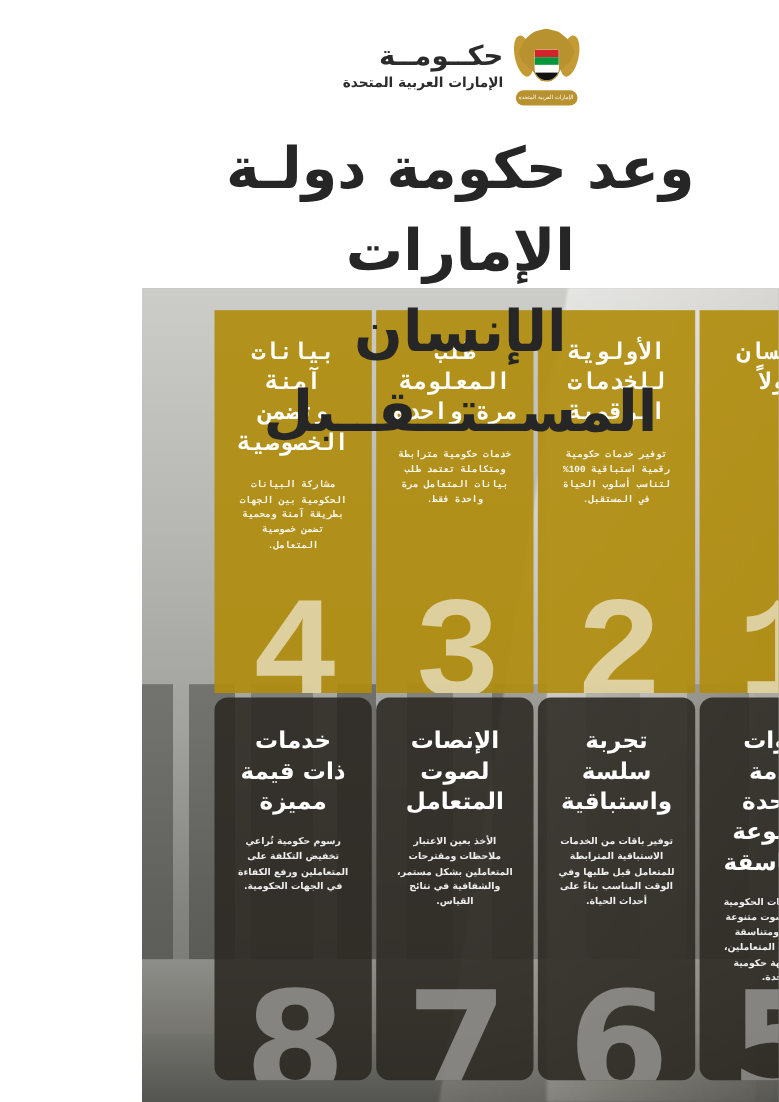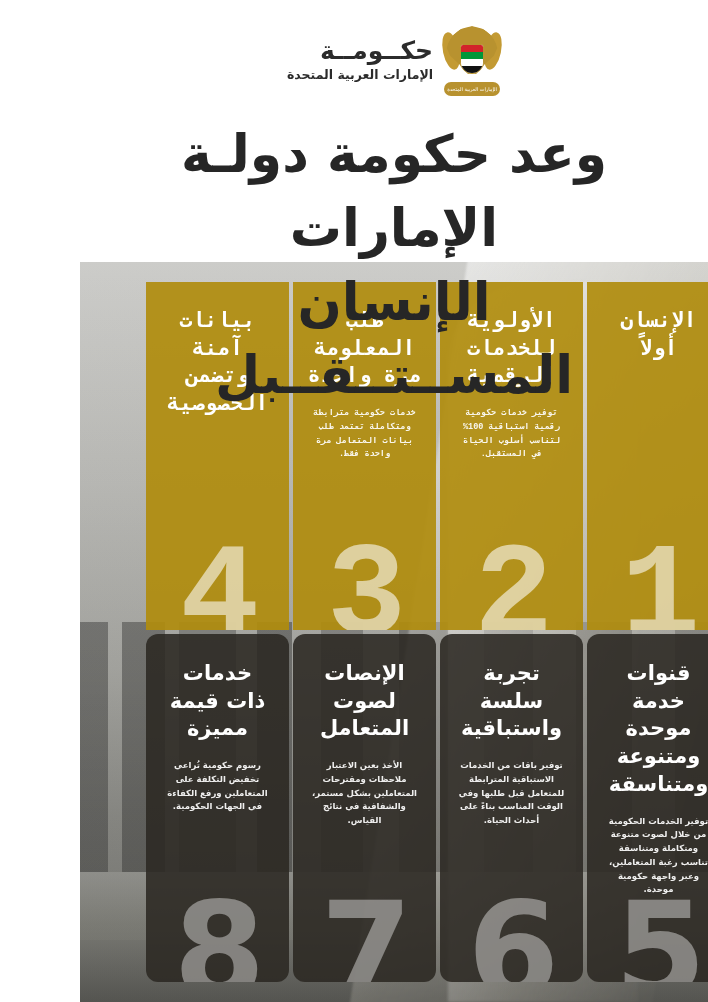--- a/index.html
+++ b/index.html
@@ -4,21 +4,21 @@
 <style>
   * { box-sizing: border-box; margin: 0; padding: 0; }
   html, body {
     width: 708px; height: 1002px;
     background: #ffffff;
     font-family: "DejaVu Sans", "Liberation Sans", sans-serif;
     overflow: hidden;
   }
   .page {
     position: relative;
-    width: 628px; height: 1002px;
+    width: 579px; height: 1002px;
     background: #ffffff;
     overflow: hidden;
   }
 
   
   .header {
     position: absolute;
     top: 0; left: 0; right: 0;
     height: 262px;
     background: #ffffff;
@@ -275,20 +275,21 @@
       <div class="c-desc">توفير خدمات حكومية رقمية استباقية 100% لتناسب أسلوب الحياة في المستقبل.</div>
       <div class="c-num">2</div>
     </div>
     <div class="card gold">
       <div class="c-title">طلب المعلومة مرة واحدة</div>
       <div class="c-desc">خدمات حكومية مترابطة ومتكاملة تعتمد طلب بيانات المتعامل مرة واحدة فقط.</div>
       <div class="c-num">3</div>
     </div>
     <div class="card gold">
       <div class="c-title">بيانات آمنة وتضمن الخصوصية</div>
+      <div class="c-desc">مشاركة البيانات الحكومية بين الجهات بطريقة آمنة ومحمية تضمن خصوصية المتعامل.</div>
       <div class="c-num">4</div>
     </div>
 
     <div class="card dark">
       <div class="c-title">قنوات خدمة موحدة ومتنوعة ومتناسقة</div>
       <div class="c-desc">توفير الخدمات الحكومية من خلال لصوت متنوعة ومتكاملة ومتناسقة تناسب رغبة المتعاملين، وعبر واجهة حكومية موحدة.</div>
       <div class="c-num">5</div>
     </div>
     <div class="card dark">
       <div class="c-title">تجربة سلسة واستباقية</div>

